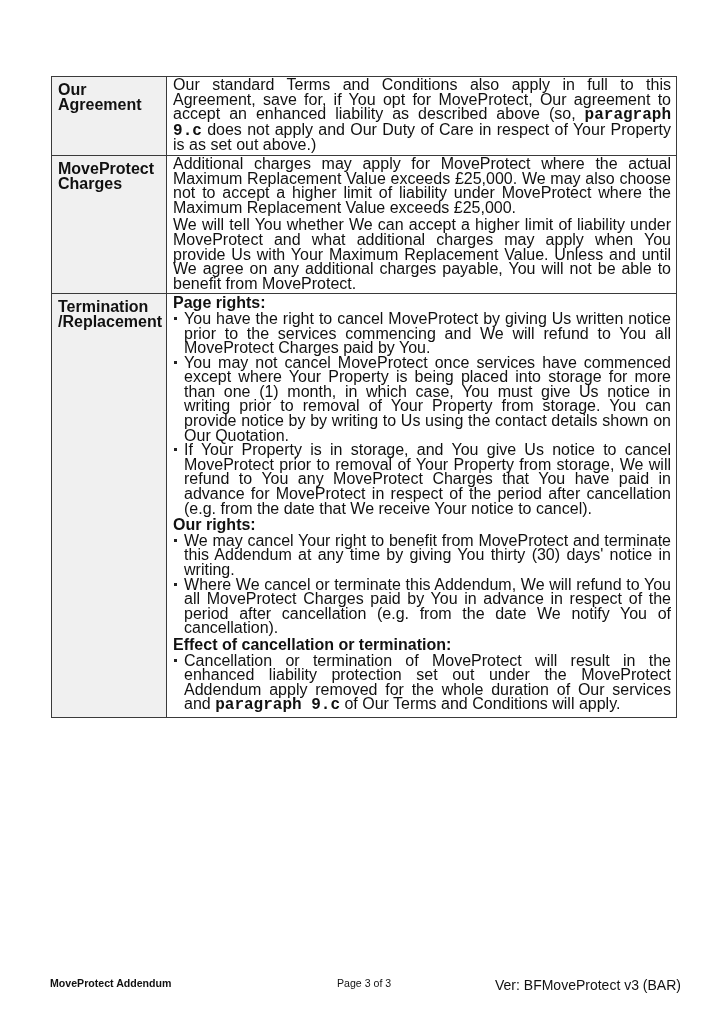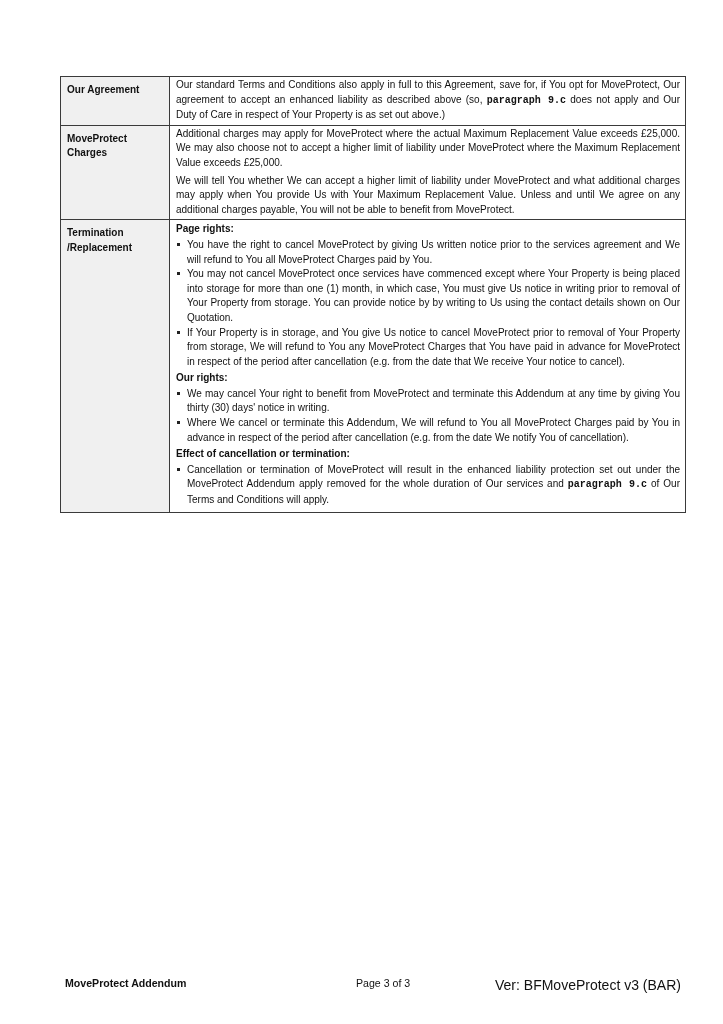--- a/index.html
+++ b/index.html
@@ -1,22 +1,22 @@
 <!DOCTYPE html>
 <html><head>
 <meta charset="utf-8">
 <style>
   html, body { margin: 0; padding: 0; background: #ffffff; }
   body {
     width: 723px; height: 1024px; position: relative; overflow: hidden;
     font-family: "Liberation Sans", sans-serif; color: #111;
   }
   .doc-table {
-    position: absolute; left: 60px; top: 76px; width: 626px;
-    border-collapse: collapse; font-size: 10px; line-height: 14.6px;
+    position: absolute; left: 51px; top: 76px; width: 626px;
+    border-collapse: collapse; font-size: 16px; line-height: 14.6px;
   }
   .doc-table td { border: 1px solid #3a3a3a; vertical-align: top; }
   .label-cell {
     width: 98px; background: #f0f0f0; font-weight: bold;
     padding: 6px 4px 4px 6px;
   }
   .content-cell { padding: 1px 5px 2px 6px; text-align: justify; }
   .para { margin: 0 0 3px 0; }
   .para:last-child { margin-bottom: 0; }
   .subhead { font-weight: bold; margin: 1px 0 1px 0; }
@@ -24,22 +24,22 @@
   .bullets li { position: relative; padding-left: 11px; margin: 0 0 0 0; }
   .bullet-icon {
     position: absolute; left: 1px; top: 5px; width: 3px; height: 3px;
     background: #222; display: inline-block;
   }
   b.strong { font-weight: bold; font-family: Liberation Mono, monospace; }
   .footer {
     position: absolute; top: 977px; left: 0; width: 723px; height: 14px;
     font-size: 10.6px;
   }
-  .footer-left { position: absolute; left: 65px; font-weight: bold; }
-  .footer-center { position: absolute; left: 356px; text-align: center; }
+  .footer-left { position: absolute; left: 50px; font-weight: bold; }
+  .footer-center { position: absolute; left: 337px; text-align: center; }
   .footer-right { position: absolute; left: 495px; font-size: 14px; }
 </style>
 </head>
 <body>
 
 <table class="doc-table">
   <tbody>
     <tr>
       <td class="label-cell">Our Agreement</td>
       <td class="content-cell">
@@ -51,21 +51,21 @@
       <td class="content-cell">
         <p class="para">Additional charges may apply for MoveProtect where the actual Maximum Replacement Value exceeds £25,000. We may also choose not to accept a higher limit of liability under MoveProtect where the Maximum Replacement Value exceeds £25,000.</p>
         <p class="para">We will tell You whether We can accept a higher limit of liability under MoveProtect and what additional charges may apply when You provide Us with Your Maximum Replacement Value. Unless and until We agree on any additional charges payable, You will not be able to benefit from MoveProtect.</p>
       </td>
     </tr>
     <tr>
       <td class="label-cell">Termination /Replacement</td>
       <td class="content-cell">
         <div class="subhead">Page rights:</div>
         <ul class="bullets">
-          <li><span class="bullet-icon"></span><span>You have the right to cancel MoveProtect by giving Us written notice prior to the services agreement and We will refund to You all MoveProtect Charges paid by You.</span></li>
+          <li><span class="bullet-icon"></span><span>You have the right to cancel MoveProtect by giving Us written notice prior to the services commencing and We will refund to You all MoveProtect Charges paid by You.</span></li>
           <li><span class="bullet-icon"></span><span>You may not cancel MoveProtect once services have commenced except where Your Property is being placed into storage for more than one (1) month, in which case, You must give Us notice in writing prior to removal of Your Property from storage. You can provide notice by by writing to Us using the contact details shown on Our Quotation.</span></li>
           <li><span class="bullet-icon"></span><span>If Your Property is in storage, and You give Us notice to cancel MoveProtect prior to removal of Your Property from storage, We will refund to You any MoveProtect Charges that You have paid in advance for MoveProtect in respect of the period after cancellation (e.g. from the date that We receive Your notice to cancel).</span></li>
         </ul>
         <div class="subhead">Our rights:</div>
         <ul class="bullets">
           <li><span class="bullet-icon"></span><span>We may cancel Your right to benefit from MoveProtect and terminate this Addendum at any time by giving You thirty (30) days' notice in writing.</span></li>
           <li><span class="bullet-icon"></span><span>Where We cancel or terminate this Addendum, We will refund to You all MoveProtect Charges paid by You in advance in respect of the period after cancellation (e.g. from the date We notify You of cancellation).</span></li>
         </ul>
         <div class="subhead">Effect of cancellation or termination:</div>
         <ul class="bullets">

